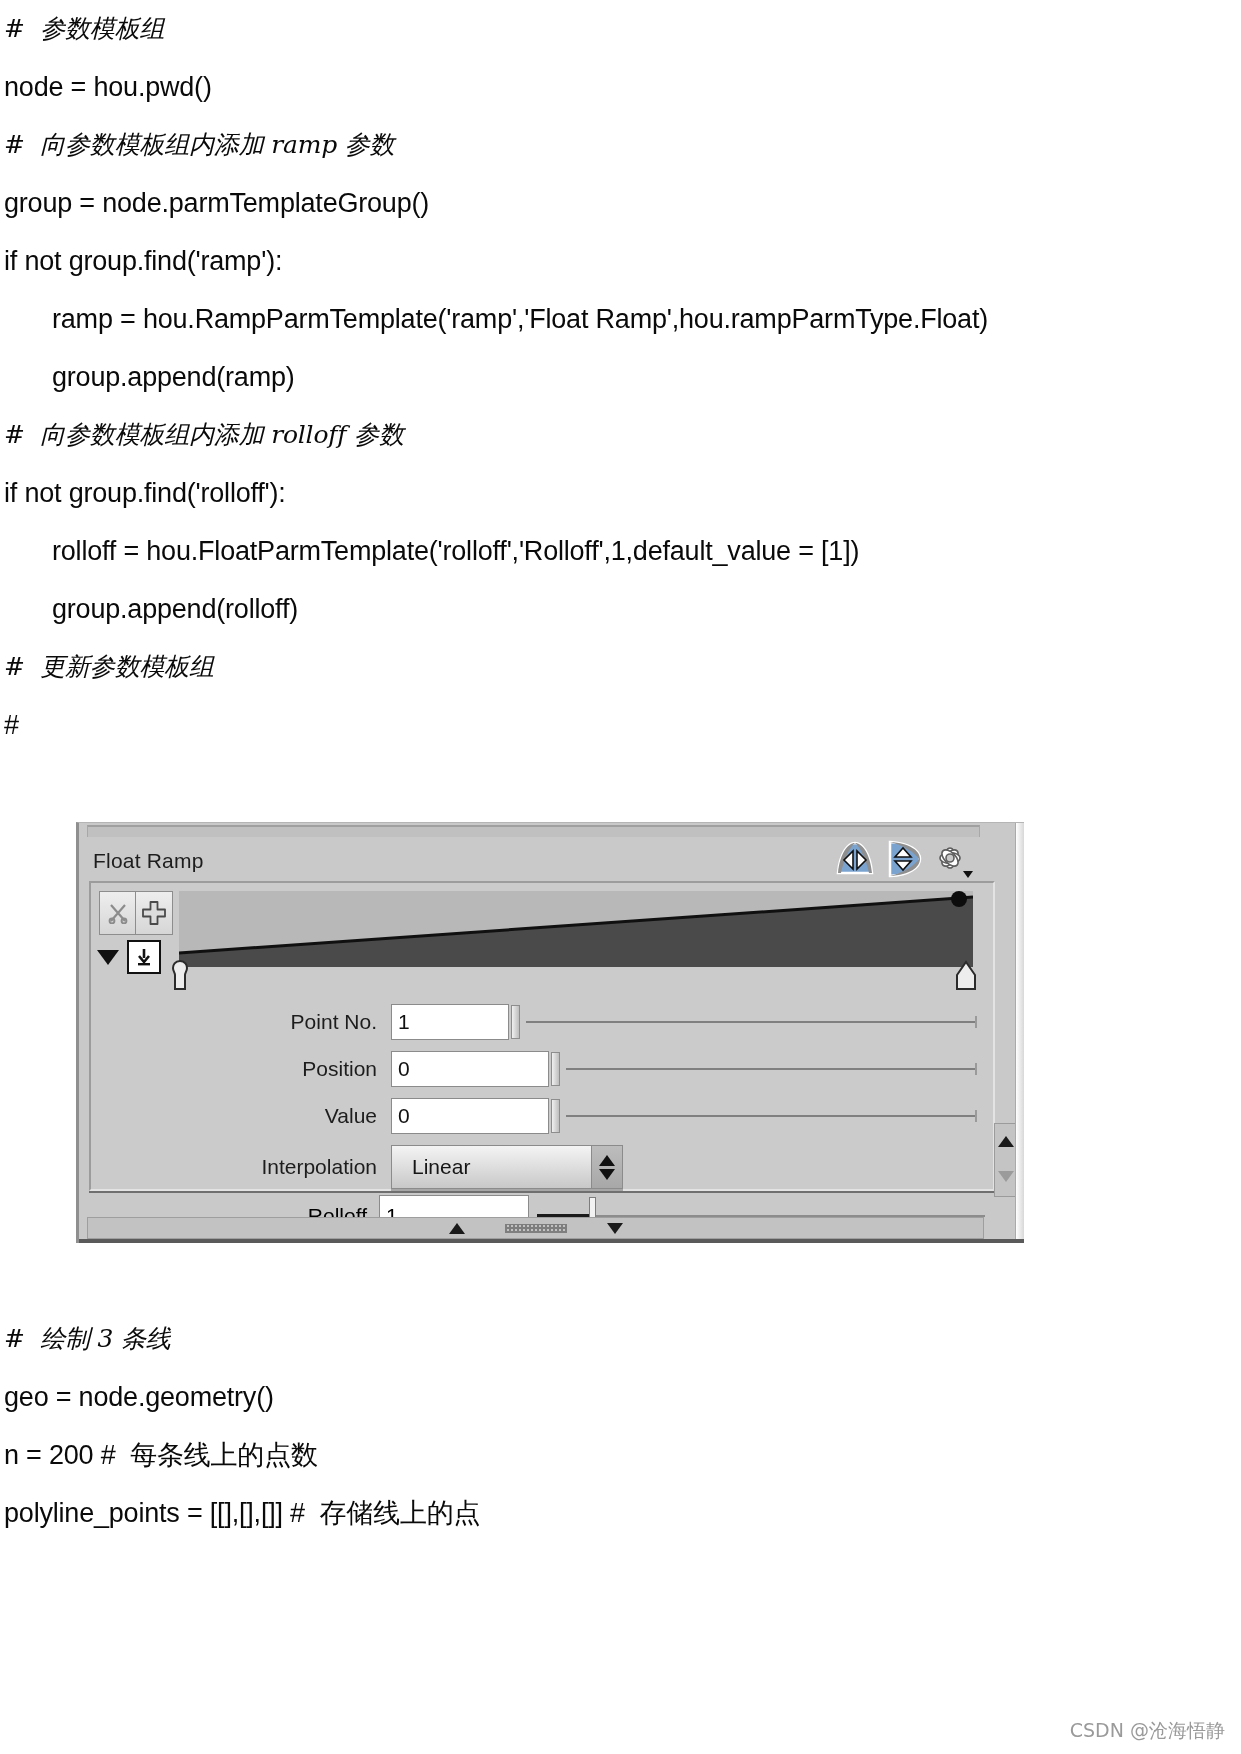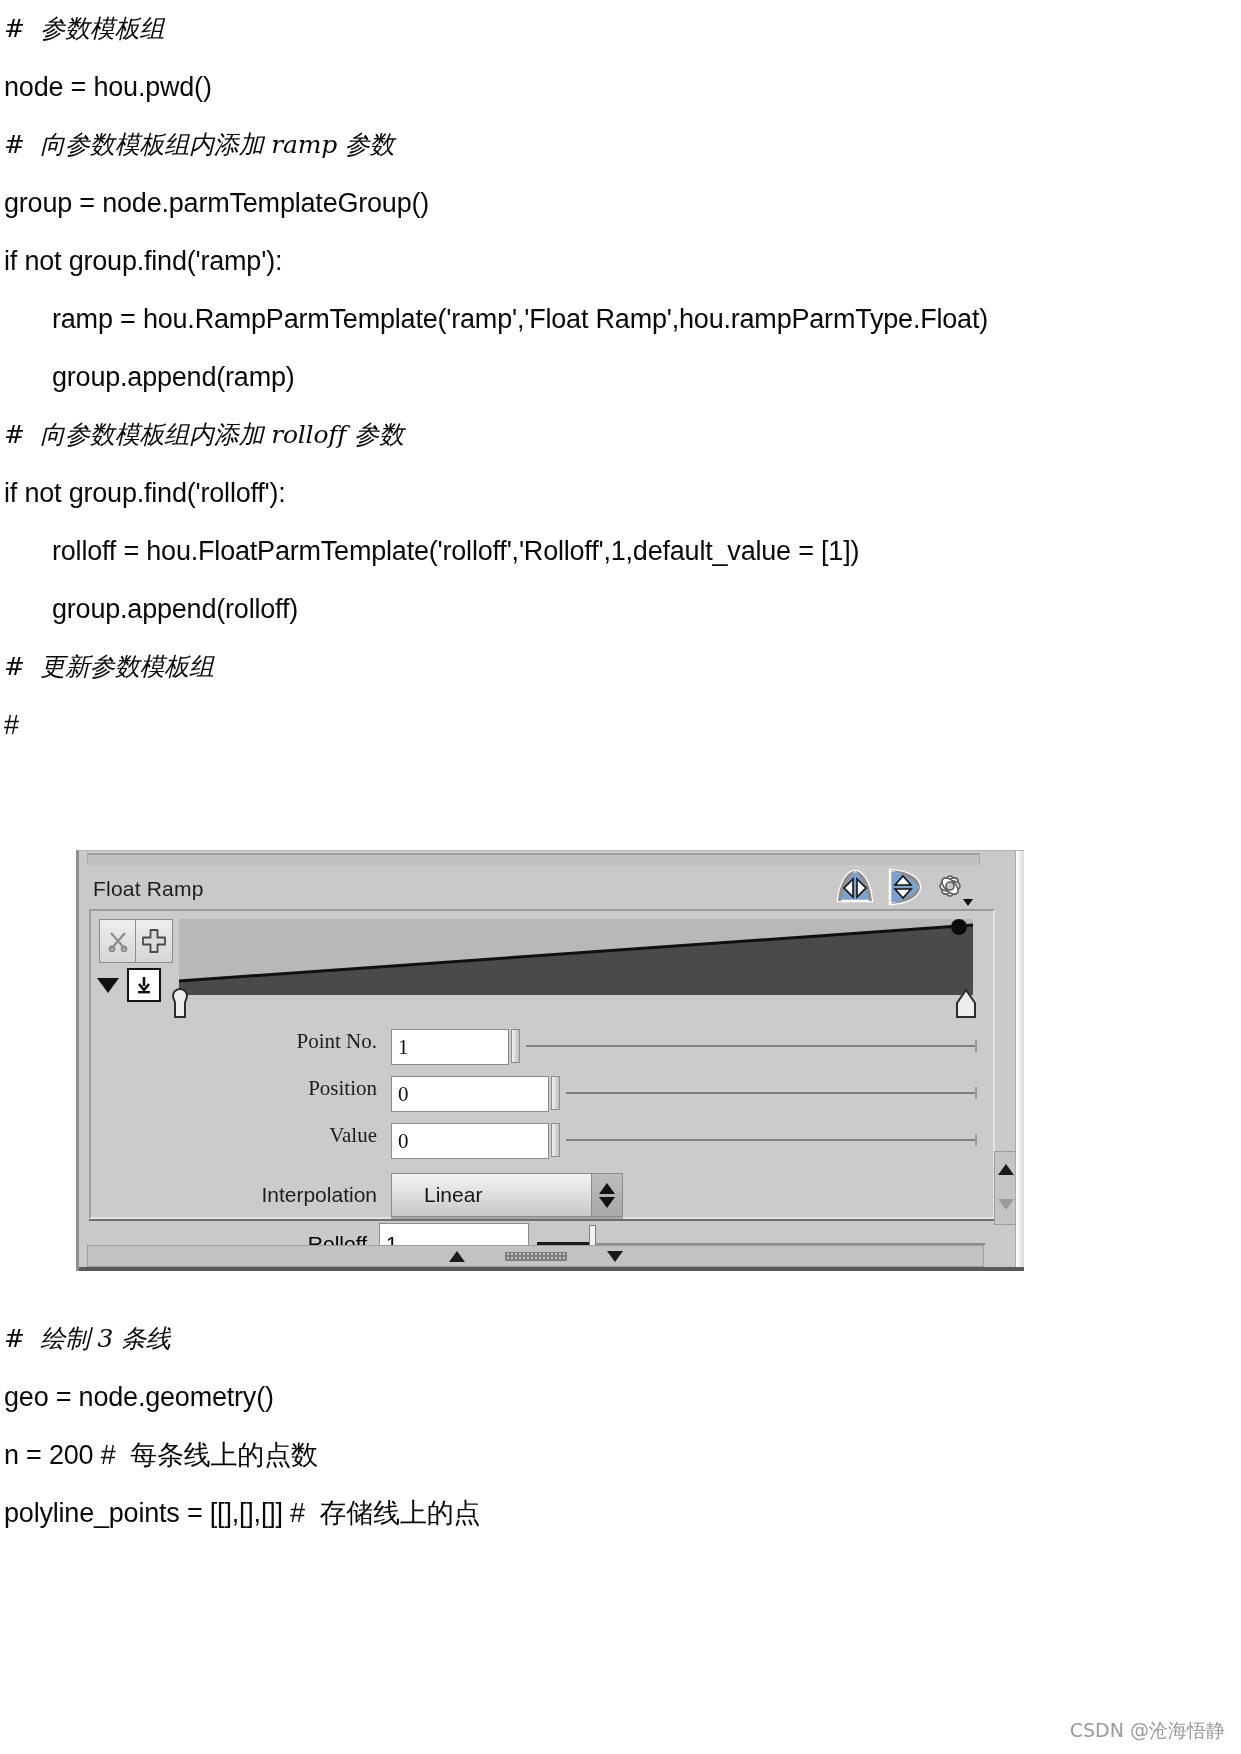--- a/index.html
+++ b/index.html
@@ -43,21 +43,20 @@
   .ramp-panel {
     position: absolute;
     left: 76px;
     top: 822px;
     width: 948px;
     height: 421px;
     background: #c9c9c9;
     border-left: 3px solid #8f8f8f;
     border-top: 1px solid #b5b5b5;
     box-sizing: border-box;
-    margin-top: 28px;
   }
   .panel-topstrip {
     position: absolute;
     left: 8px;
     top: 2px;
     right: 44px;
     height: 10px;
     background: #c0c0c0;
     border-top: 2px solid #a0a0a0;
     border-left: 1px solid #a8a8a8;
@@ -157,23 +156,23 @@
 
   
   .param-rows {
     position: absolute;
     left: 0;
     top: 118px;
     width: 100%;
   }
   .prow {
     display: flex;
+    align-items: center;
     height: 42px;
     margin-bottom: 5px;
-    font-family: Liberation Serif, serif;
   }
   .plabel {
     width: 300px;
     text-align: right;
     padding-right: 14px;
     font-size: 21px;
     color: #1d1d1d;
     box-sizing: border-box;
   }
   .pfield {
@@ -225,21 +224,21 @@
     height: 44px;
     background: linear-gradient(#f4f4f4,#c8c8c8);
     border: 1px solid #8b8b8b;
     box-sizing: border-box;
     display: flex;
     align-items: center;
     position: relative;
     box-shadow: 0 2px 0 #a6a6a6;
   }
   .iselect-text {
-    padding-left: 32px;
+    padding-left: 20px;
     font-size: 21px;
     color: #161616;
   }
   .ispin {
     position: absolute;
     right: 0; top: 0;
     width: 30px; height: 42px;
     background: linear-gradient(#bdbdbd,#a8a8a8);
     border-left: 1px solid #8b8b8b;
     display: flex; flex-direction: column;

